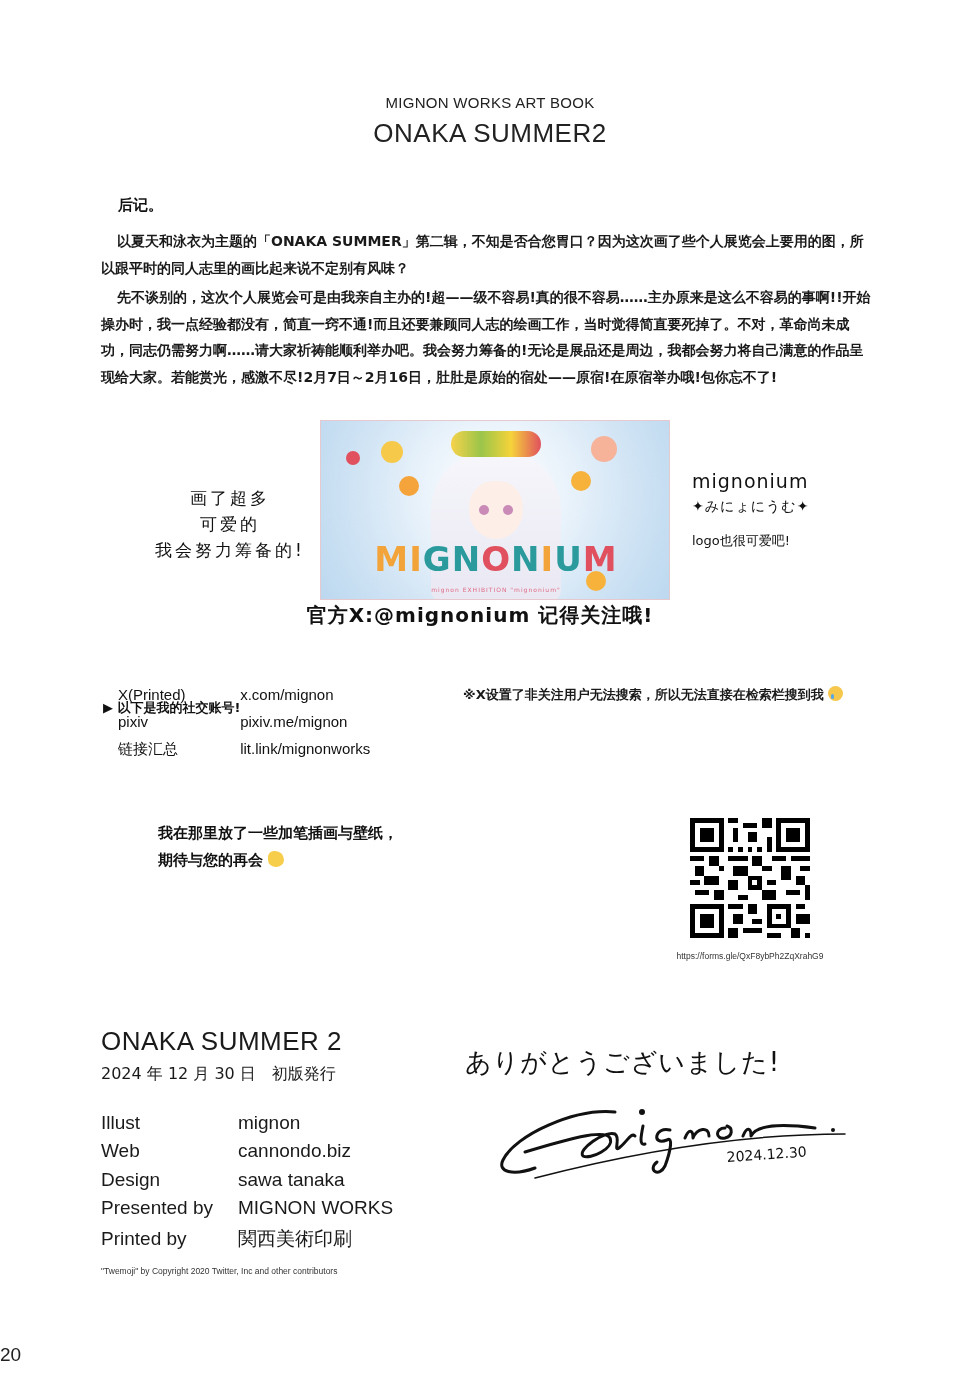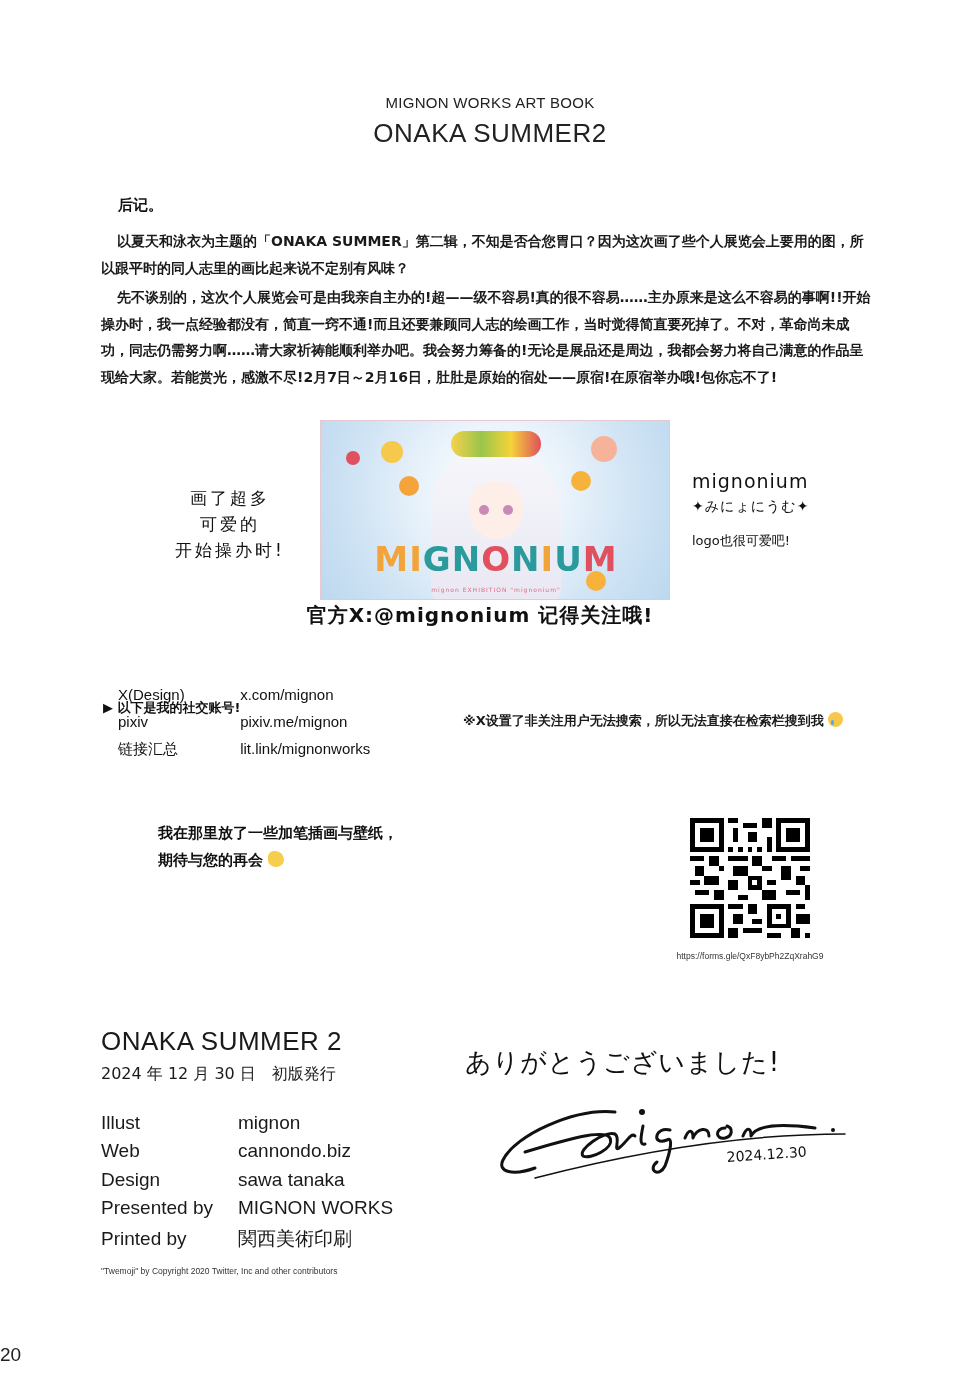--- a/index.html
+++ b/index.html
@@ -27,21 +27,21 @@
   .left-note { left: 145px; top: 485px; width: 170px; text-align: center; font-size: 17px; line-height: 26px; letter-spacing: 3px; }
   .right-note1 { left: 692px; top: 470px; font-size: 19px; letter-spacing: 1px; }
   .right-note2 { left: 692px; top: 498px; font-size: 14px; letter-spacing: 1px; }
   .right-note3 { left: 692px; top: 532px; font-size: 13px; }
   .follow { left: 290px; top: 602px; width: 380px; text-align: center; font-size: 20px; font-weight: bold; letter-spacing: 1px; }
 
   .social-head { left: 103px; top: 699px; font-size: 13px; font-weight: bold; }
   .social-row { left: 118px; font-size: 15px; color: #111; font-family: "Liberation Sans", sans-serif; }
   .social-row .lbl { display: inline-block; width: 118px; }
   .r1 { top: 686px; } .r2 { top: 713px; } .r3 { top: 740px; }
-  .note { left: 463px; top: 686px; font-size: 13px; line-height: 18px; font-weight: bold; color: #1a1a1a; margin-top: 26px; }
+  .note { left: 463px; top: 686px; font-size: 13px; line-height: 18px; font-weight: bold; color: #1a1a1a; }
   .note .l2 { padding-left: 12px; }
   .emoji { display: inline-block; width: 15px; height: 15px; border-radius: 50%; background: #f5c84c; vertical-align: -2px; position: relative; }
   .emoji::after { content: ""; position: absolute; left: 3px; top: 8px; width: 3px; height: 5px; background: #5aa8e6; border-radius: 2px; }
 
   .vote { left: 158px; top: 820px; font-size: 15px; line-height: 27px; font-weight: bold; }
   .wave { display: inline-block; width: 16px; height: 16px; background: #f7cd4c; border-radius: 40% 60% 50% 50%; vertical-align: -2px; }
   .qr { left: 690px; top: 818px; width: 120px; height: 120px; }
   .qr-url { left: 650px; top: 951px; width: 200px; text-align: center; font-size: 8.5px; color: #333; font-family: "Liberation Sans", sans-serif; }
 
   .colophon-title { left: 101px; top: 1026px; font-family: "Liberation Sans", sans-serif; font-size: 26px; letter-spacing: 0.5px; color: #1a1a1a; }
@@ -65,21 +65,21 @@
 <div class="abs para p1">
     <p>以夏天和泳衣为主题的「ONAKA SUMMER」第二辑，不知是否合您胃口？因为这次画了些个人展览会上要用的图，所以跟平时的同人志里的画比起来说不定别有风味？</p>
   </div>
 <div class="abs para p2">
     <p>先不谈别的，这次个人展览会可是由我亲自主办的!超——级不容易!真的很不容易……主办原来是这么不容易的事啊!!开始操办时，我一点经验都没有，简直一窍不通!而且还要兼顾同人志的绘画工作，当时觉得简直要死掉了。不对，革命尚未成功，同志仍需努力啊……请大家祈祷能顺利举办吧。我会努力筹备的!无论是展品还是周边，我都会努力将自己满意的作品呈现给大家。若能赏光，感激不尽!2月7日～2月16日，肚肚是原始的宿处——原宿!在原宿举办哦!包你忘不了!</p>
   </div>
 
 <div class="abs left-note hand">
   <div>画了超多</div>
   <div>可爱的</div>
-  <div>开始操办时!</div>
+  <div>我会努力筹备的!</div>
 </div>
 
 <div class="abs banner">
   <div class="fruit" style="left:60px;top:20px;width:22px;height:22px;background:#f7c94a;"></div>
   <div class="fruit" style="left:78px;top:55px;width:20px;height:20px;background:#f5a43b;"></div>
   <div class="fruit" style="left:270px;top:15px;width:26px;height:26px;background:#f6b39a;"></div>
   <div class="fruit" style="left:250px;top:50px;width:20px;height:20px;background:#f7b23c;"></div>
   <div class="fruit" style="left:25px;top:30px;width:14px;height:14px;background:#e0505e;"></div>
   <div class="fruit" style="left:265px;top:150px;width:20px;height:20px;background:#f7b23c;"></div>
   <div class="hair"></div>
@@ -94,21 +94,21 @@
 </div>
 
 <div class="abs right-note1 hand">mignonium</div>
 <div class="abs right-note2 hand">✦みにょにうむ✦</div>
 <div class="abs right-note3 hand">logo也很可爱吧!</div>
 
 <div class="abs follow hand">官方X:@mignonium 记得关注哦!</div>
 
 <div class="abs social-head">▶ 以下是我的社交账号!</div>
 <div class="abs social-row r1">
-  <span class="lbl">X(Design)</span>
+  <span class="lbl">X(Printed)</span>
   <span>x.com/mignon</span>
 </div>
 <div class="abs social-row r2">
   <span class="lbl">pixiv</span>
   <span>pixiv.me/mignon</span>
 </div>
 <div class="abs social-row r3">
   <span class="lbl">链接汇总</span>
   <span>lit.link/mignonworks</span>
 </div>

